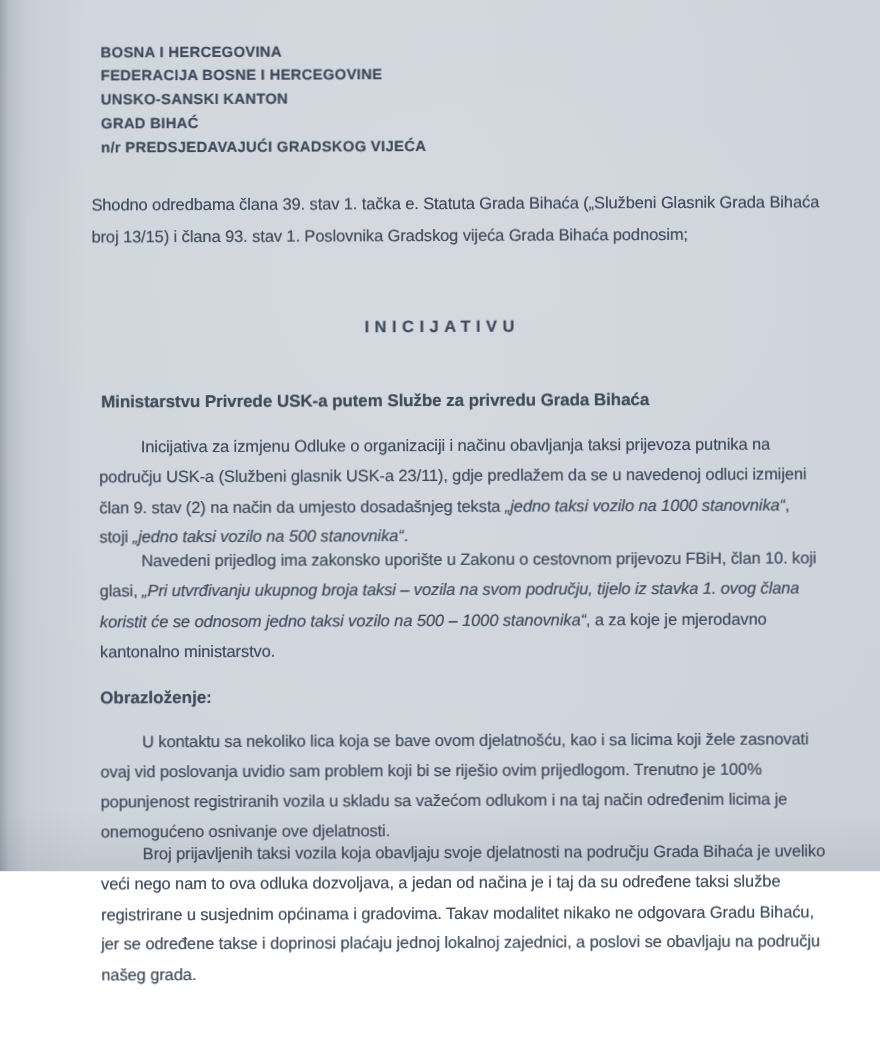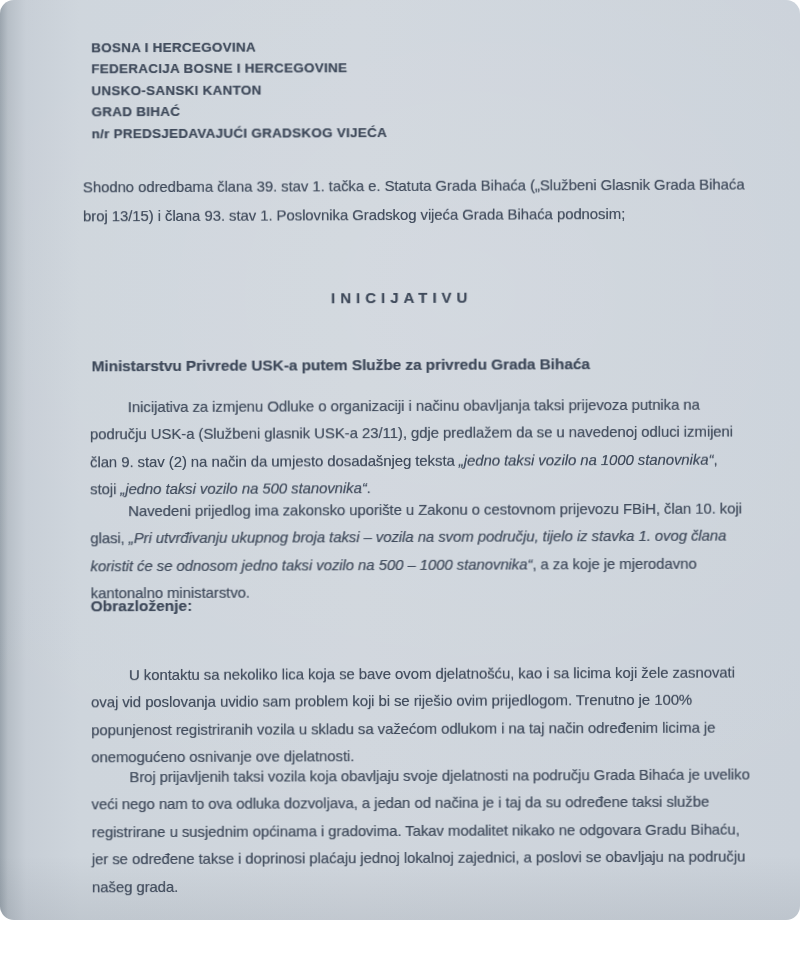--- a/index.html
+++ b/index.html
@@ -8,27 +8,26 @@
     width: 800px;
     height: 956px;
     overflow: hidden;
     font-family: "Liberation Sans", "DejaVu Sans", sans-serif;
   }
 
   
   .sheet {
     position: relative;
     width: 800px;
-    height: 920px;
+    height: 792px;
     background-image:
       linear-gradient(to top, rgba(70,80,92,0.10), rgba(70,80,92,0) 7%),
       radial-gradient(130% 100% at 58% 32%, rgba(255,255,255,0.09), rgba(255,255,255,0) 65%),
       linear-gradient(to right, var(--paper-edge) 0px, #b6bec6 8px, #c7ced6 26px,
                       var(--paper) 80px, #d0d6dd 45%, #cbd2da 100%);
-    border-radius: 14px;
   }
 
   .content {
     position: absolute;
     inset: 0;
     transform: rotate(-0.25deg);
     transform-origin: 50% 50%;
     color: var(--ink);
     filter: blur(0.18px);
     text-shadow: 0 0 0.6px rgba(62,73,90,0.55);
@@ -90,21 +89,21 @@
   }
 
   .p1 { top: 392px; }
   .p2 { top: 496px; }
   .p3 { top: 660px; }
   .p4 { top: 762px; width: 662px; }
 
   .expl {
     position: absolute;
     left: 90px;
-    top: 596px;
+    top: 625px;
     font-size: 15.5px;
     font-weight: 700;
   }
 
   .it { font-style: italic; }
 </style>
 </head>
 <body>
 
 <div class="sheet">

